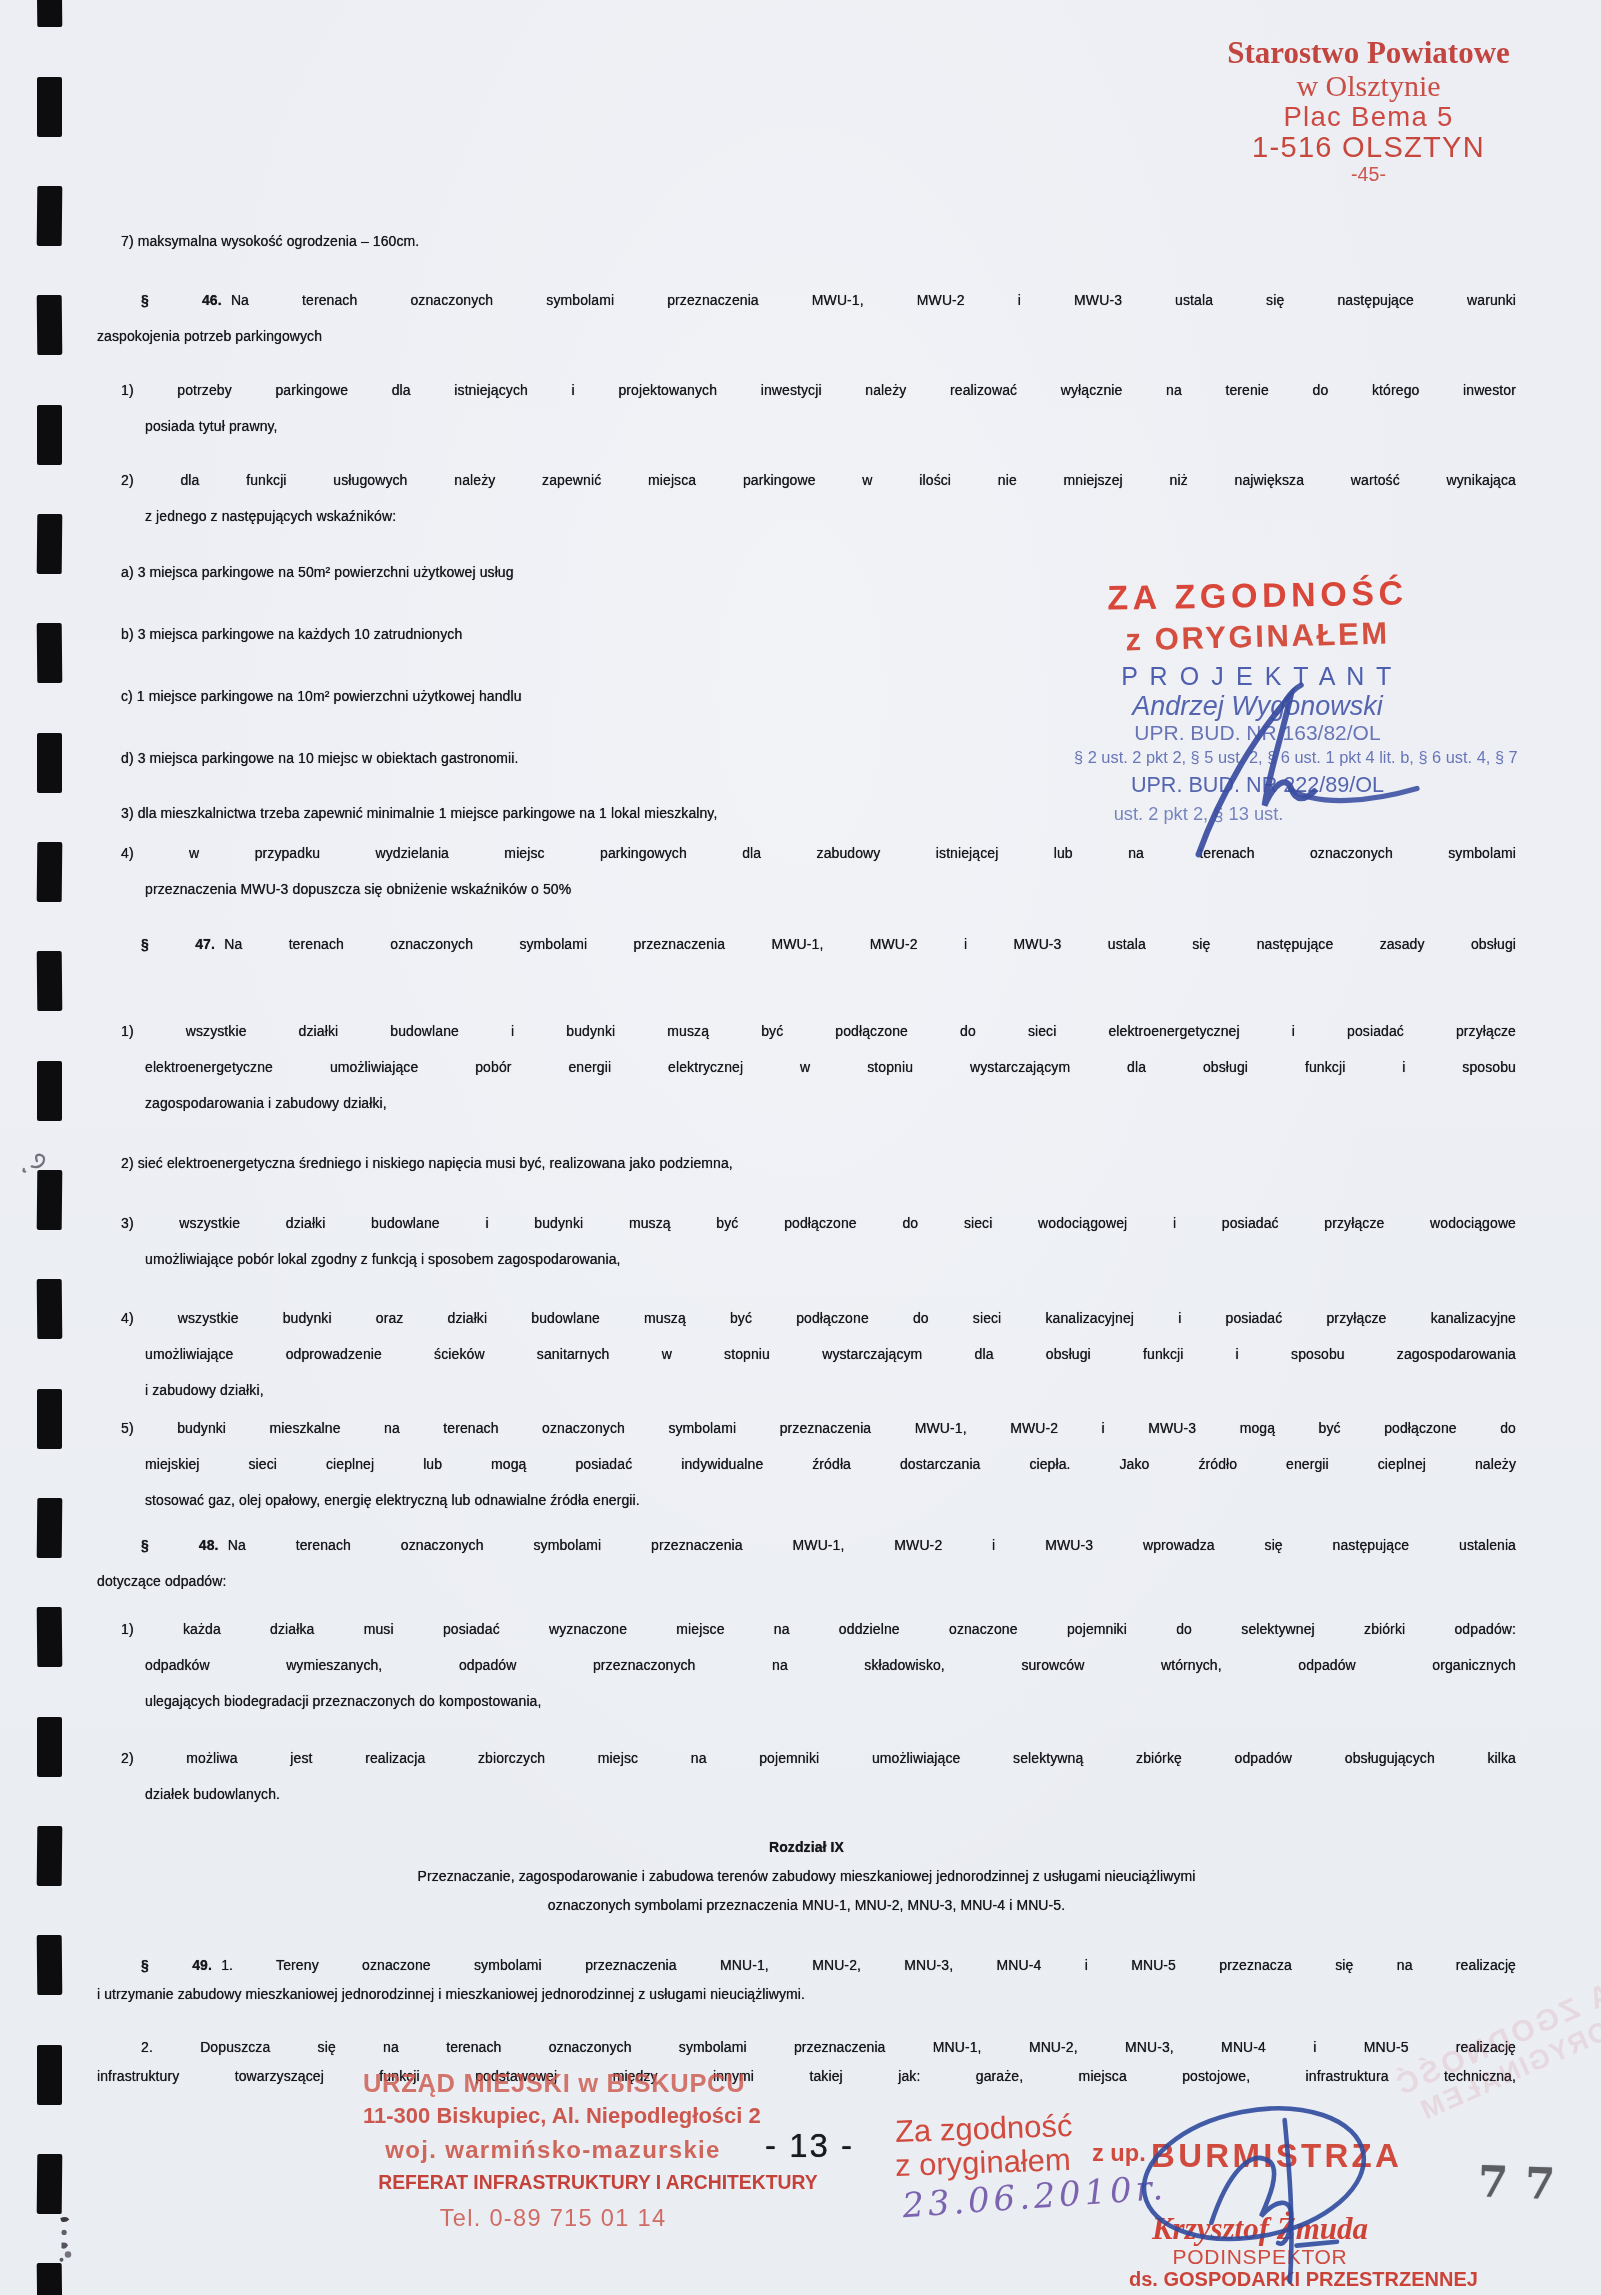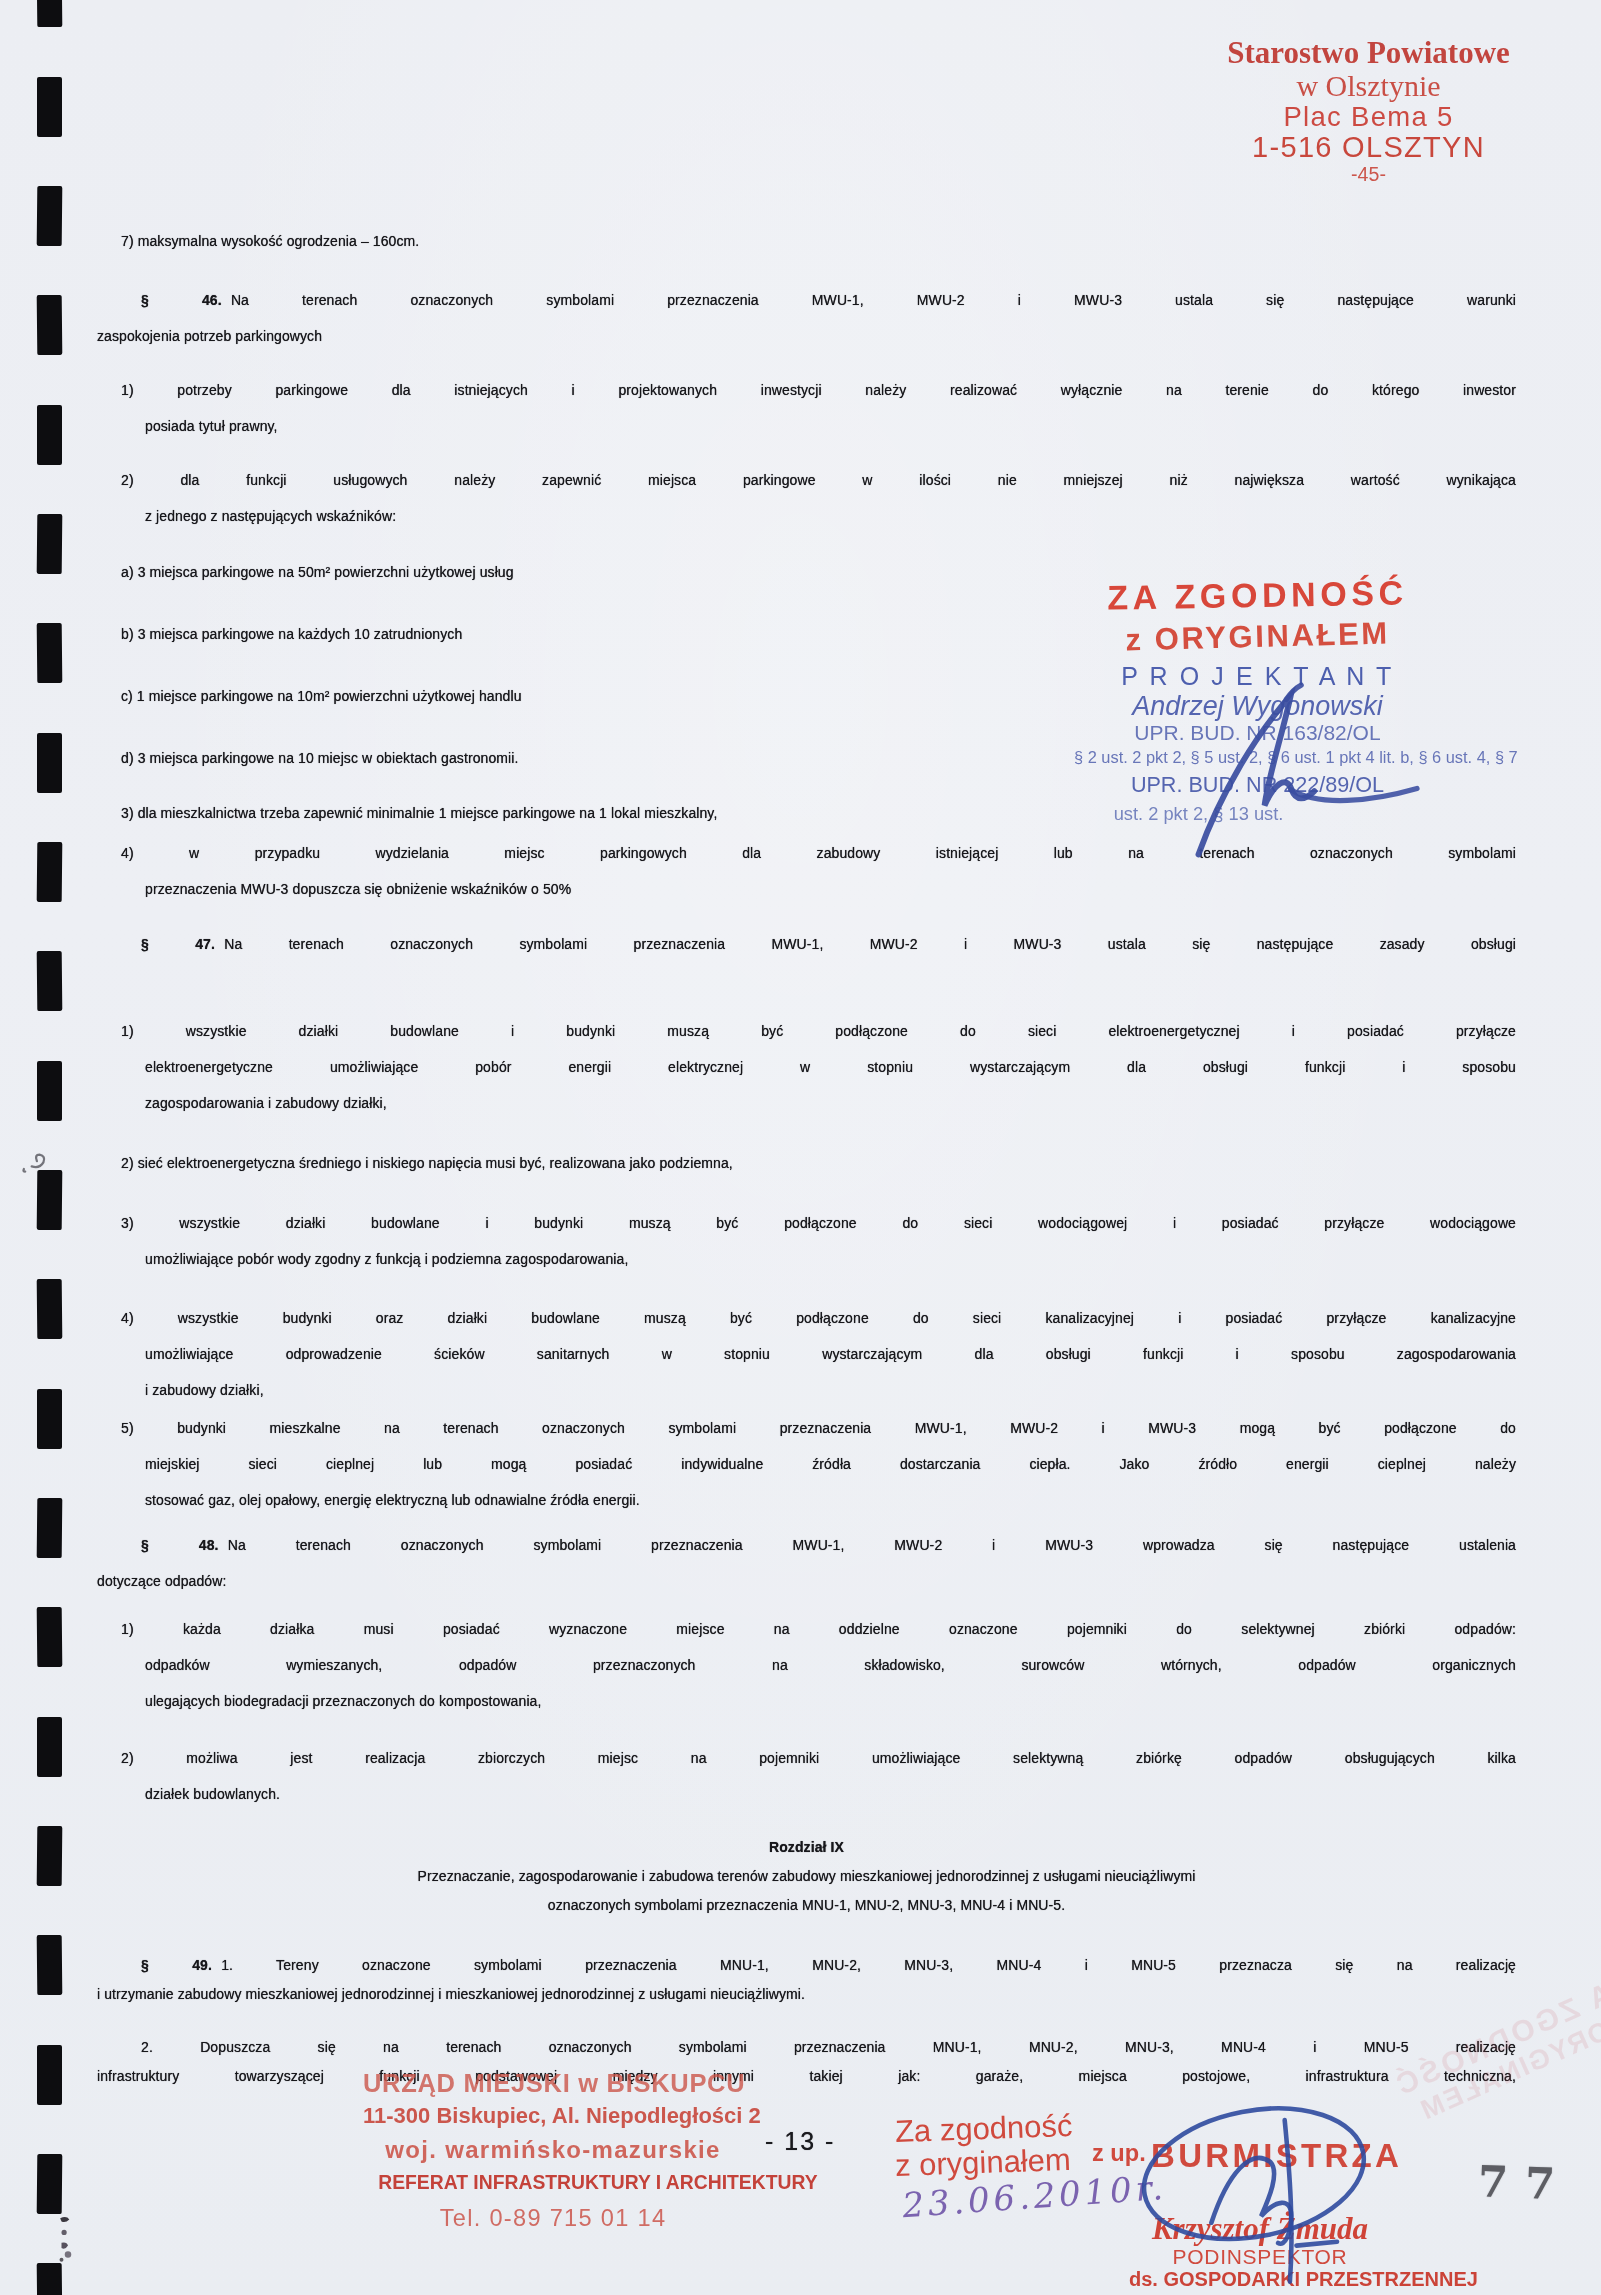--- a/index.html
+++ b/index.html
@@ -95,21 +95,21 @@
 
   <div class="ln just" style="top:930px;left:97px;width:1419px;text-indent:44px;"><b class="pn">§ 47.</b><span>Na terenach oznaczonych symbolami przeznaczenia MWU-1, MWU-2 i MWU-3 ustala się następujące zasady obsługi</span></div>
 
   <div class="ln just" style="top:1017px;left:121px;width:1395px;">1) wszystkie działki budowlane i budynki muszą być podłączone do sieci elektroenergetycznej i posiadać przyłącze</div>
   <div class="ln just" style="top:1053px;left:145px;width:1371px;">elektroenergetyczne umożliwiające pobór energii elektrycznej w stopniu wystarczającym dla obsługi funkcji i sposobu</div>
   <div class="ln" style="top:1089px;left:145px;width:1371px;">zagospodarowania i zabudowy działki,</div>
 
   <div class="ln" style="top:1149px;left:121px;width:1395px;">2) sieć elektroenergetyczna średniego i niskiego napięcia musi być, realizowana jako podziemna,</div>
 
   <div class="ln just" style="top:1209px;left:121px;width:1395px;">3) wszystkie działki budowlane i budynki muszą być podłączone do sieci wodociągowej i posiadać przyłącze wodociągowe</div>
-  <div class="ln" style="top:1245px;left:145px;width:1371px;">umożliwiające pobór wody zgodny z funkcją i podziemna zagospodarowania,</div>
+  <div class="ln" style="top:1245px;left:145px;width:1371px;">umożliwiające pobór lokal zgodny z funkcją i sposobem zagospodarowania,</div>
 
   <div class="ln just" style="top:1304px;left:121px;width:1395px;">4) wszystkie budynki oraz działki budowlane muszą być podłączone do sieci kanalizacyjnej i posiadać przyłącze kanalizacyjne</div>
   <div class="ln just" style="top:1340px;left:145px;width:1371px;">umożliwiające odprowadzenie ścieków sanitarnych w stopniu wystarczającym dla obsługi funkcji i sposobu zagospodarowania</div>
   <div class="ln" style="top:1376px;left:145px;width:1371px;">i zabudowy działki,</div>
 
   <div class="ln just" style="top:1414px;left:121px;width:1395px;">5) budynki mieszkalne na terenach oznaczonych symbolami przeznaczenia MWU-1, MWU-2 i MWU-3 mogą być podłączone do</div>
   <div class="ln just" style="top:1450px;left:145px;width:1371px;">miejskiej sieci cieplnej lub mogą posiadać indywidualne źródła dostarczania ciepła.  Jako źródło energii cieplnej należy</div>
   <div class="ln" style="top:1486px;left:145px;width:1371px;">stosować gaz, olej opałowy, energię elektryczną lub odnawialne źródła energii.</div>
 
   <div class="ln just" style="top:1531px;left:97px;width:1419px;text-indent:44px;"><b class="pn">§ 48.</b><span>Na terenach oznaczonych symbolami przeznaczenia MWU-1, MWU-2 i MWU-3 wprowadza się następujące ustalenia</span></div>
@@ -149,21 +149,21 @@
   </svg>
 
   <div class="stamp" style="left:363px;top:2069px;width:380px;height:170px;">
     <div class="sline" style="top:0;font-size:25.5px;font-weight:bold;color:#cb5347;opacity:.78;letter-spacing:0.7px;">URZĄD MIEJSKI w BISKUPCU</div>
     <div class="sline" style="top:34px;font-size:22px;font-weight:bold;color:#c8473c;opacity:.9;">11-300 Biskupiec, Al. Niepodległości 2</div>
     <div class="sline" style="top:67px;font-size:24px;font-weight:bold;color:#cb4f43;opacity:.85;letter-spacing:1.3px;">woj. warmińsko-mazurskie</div>
     <div class="sline" style="top:101px;font-size:21px;font-weight:bold;color:#c4423a;transform:scaleX(.92);letter-spacing:0;">REFERAT INFRASTRUKTURY I ARCHITEKTURY</div>
     <div class="sline" style="top:136px;font-size:23.6px;color:#cc564c;opacity:.85;letter-spacing:1.3px;">Tel. 0-89 715 01 14</div>
   </div>
 
-  <div style="position:absolute;left:765px;top:2127px;font-size:25px;color:#1a1a1e;text-shadow:0 0 0.7px rgba(15,15,20,.85);letter-spacing:2px;">- 13 -</div>
+  <div style="position:absolute;left:765px;top:2127px;font-size:33px;color:#1a1a1e;text-shadow:0 0 0.7px rgba(15,15,20,.85);letter-spacing:2px;">- 13 -</div>
 
   <div class="stamp" style="left:890px;top:2111px;width:511px;height:185px;">
     <div style="position:absolute;left:5.2px;top:0;font-size:31px;color:#d04a3e;transform:rotate(-2deg);white-space:nowrap;">Za zgodność</div>
     <div style="position:absolute;left:5.2px;top:34px;font-size:31px;color:#d04a3e;transform:rotate(-2deg);white-space:nowrap;">z oryginałem</div>
     <div style="position:absolute;left:11.8px;top:65px;font-size:34px;color:#6f55a8;font-family:'DejaVu Serif',serif;font-style:italic;transform:rotate(-4deg);letter-spacing:3.9px;white-space:nowrap;opacity:.9;">23.06.2010r.</div>
     <div style="position:absolute;left:202px;top:29px;font-size:23.6px;font-weight:bold;color:#d04a3e;white-space:nowrap;">z up.</div>
     <div style="position:absolute;left:261px;top:26px;font-size:33px;font-weight:bold;color:#d04a3e;letter-spacing:3.3px;white-space:nowrap;">BURMISTRZA</div>
     <div style="position:absolute;left:239px;top:100px;width:262px;text-align:center;font-size:31px;font-weight:bold;font-style:italic;font-family:'Liberation Serif',serif;color:#cf4337;white-space:nowrap;">Krzysztof Żmuda</div>
     <div style="position:absolute;left:239px;top:134px;width:262px;text-align:center;font-size:21px;color:#d04a3e;letter-spacing:0.7px;">PODINSPEKTOR</div>
     <div style="position:absolute;left:239px;top:157px;width:262px;text-align:center;font-size:20px;font-weight:bold;color:#cb4338;">ds. GOSPODARKI PRZESTRZENNEJ</div>

